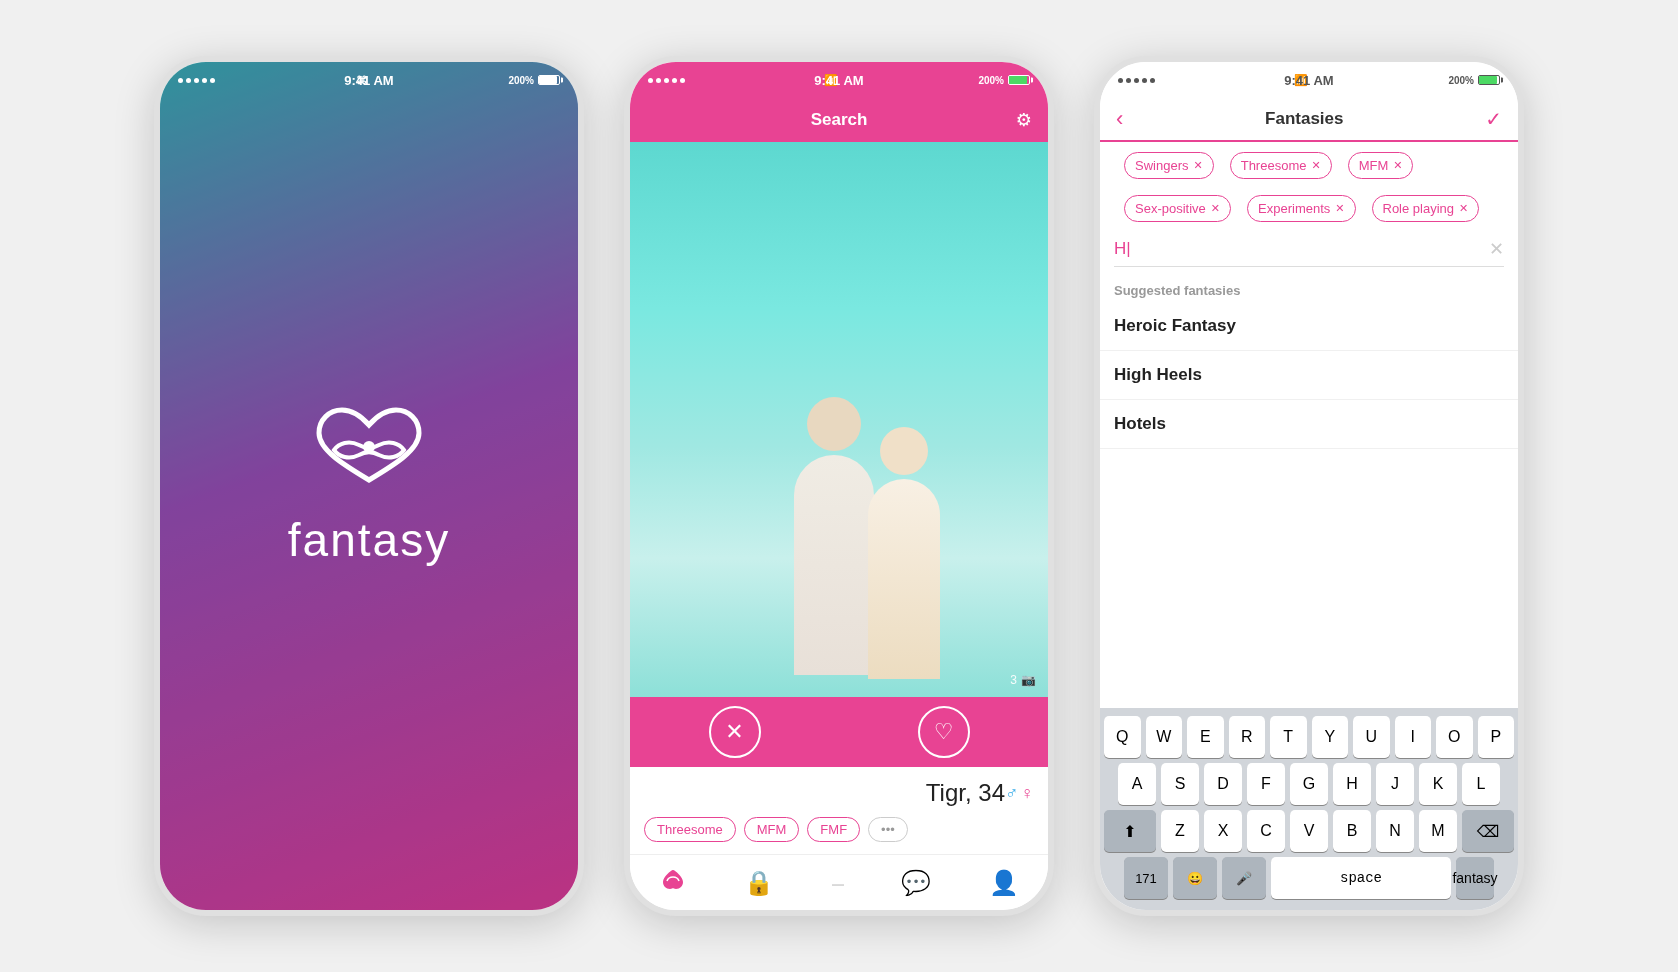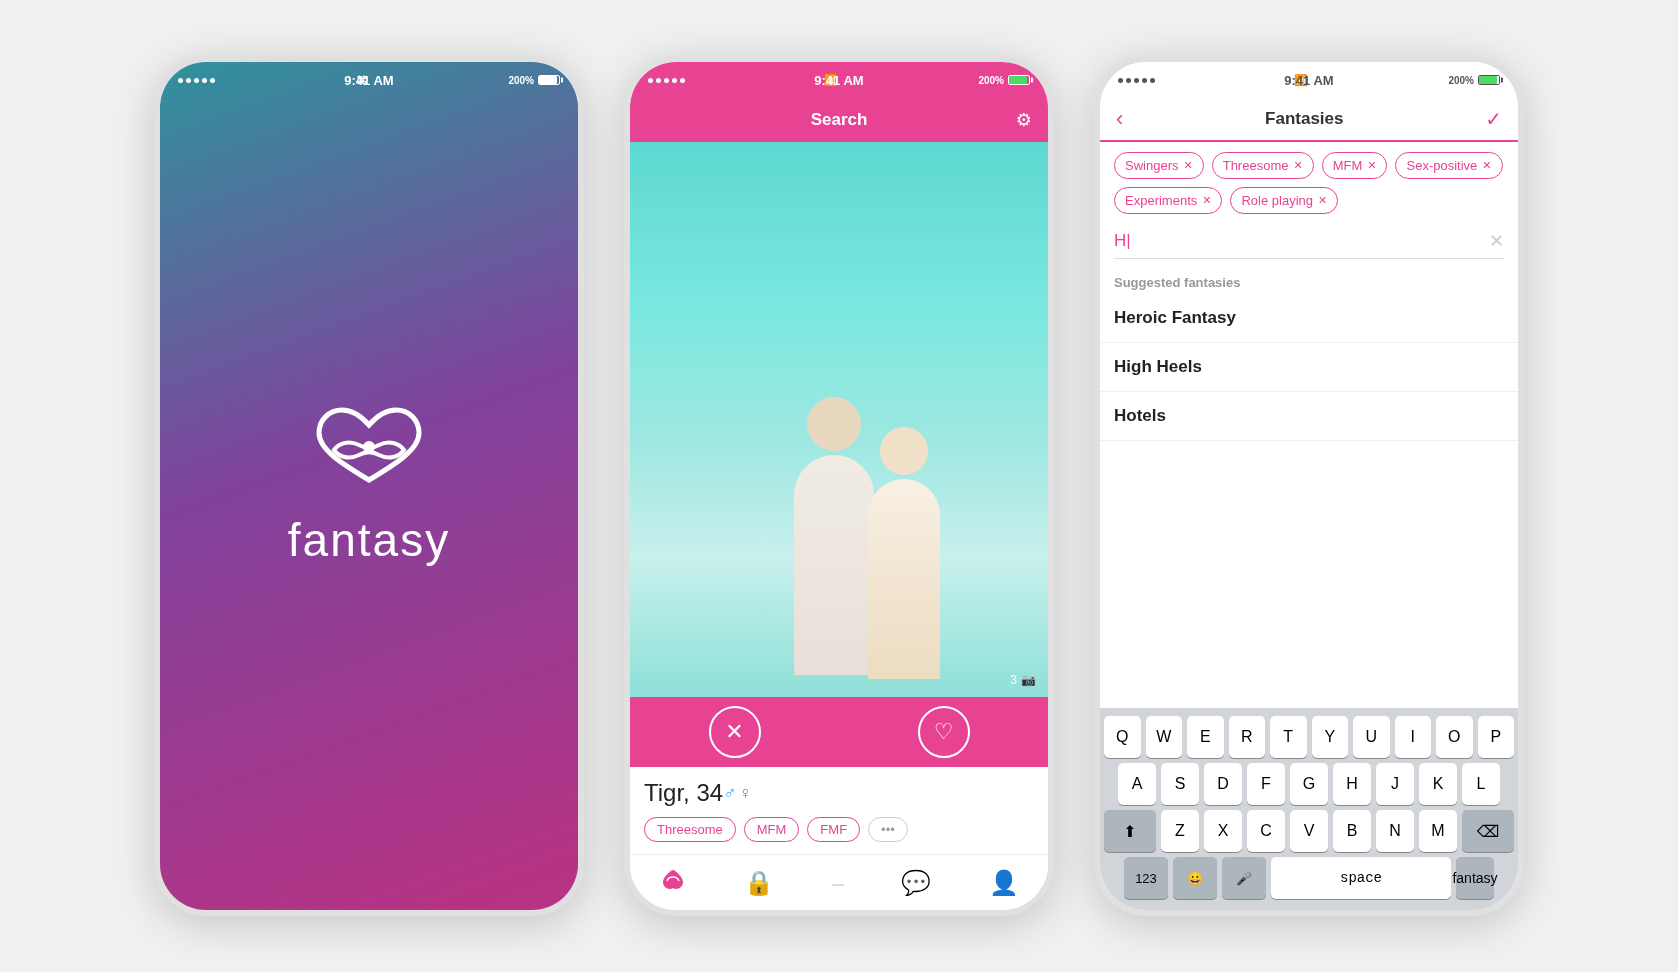--- a/index.html
+++ b/index.html
@@ -113,21 +113,21 @@
     }
     .action-btn {
       width: 52px; height: 52px; border-radius: 50%; border: 2.5px solid #fff;
       display: flex; align-items: center; justify-content: center;
       font-size: 22px; color: #fff; cursor: pointer;
     }
     .card-info {
       padding: 12px 14px; background: #fff; flex-shrink: 0;
     }
     .card-name-row {
-      display: flex; align-items: center; justify-content: flex-start;
+      display: flex; align-items: center; justify-content: flex-end;
       margin-bottom: 10px;
     }
     .card-name { font-size: 24px; font-weight: 400; color: #222; }
     .gender-icons { font-size: 18px; display: flex; gap: 2px; }
     .gender-male { color: #3daee9; }
     .gender-female { color: #e84393; }
     .card-tags { display: flex; gap: 8px; flex-wrap: wrap; }
     .card-tag {
       border: 1.5px solid #e84393; border-radius: 20px;
       padding: 4px 12px; font-size: 13px; color: #e84393;
@@ -145,21 +145,21 @@
     .phone3 .status-bar { color: #555; background: #fff; }
     .phone3-nav {
       background: #fff; height: 44px;
       display: flex; align-items: center; justify-content: space-between;
       padding: 0 16px; border-bottom: 2px solid #e84393; flex-shrink: 0;
     }
     .phone3-back { color: #e84393; font-size: 22px; }
     .phone3-nav-title { color: #333; font-size: 17px; font-weight: 600; }
     .phone3-check { color: #e84393; font-size: 20px; }
     .phone3-body { flex: 1; overflow: hidden; display: flex; flex-direction: column; }
-    .tags-area { padding: 10px 14px; display: flex; flex-wrap: wrap; gap: 8px; }
+    .tags-area { padding: 10px 24px; display: flex; flex-wrap: wrap; gap: 16px; }
     .selected-tag {
       border: 1.5px solid #e84393; border-radius: 20px;
       padding: 5px 10px; font-size: 13px; color: #e84393;
       display: flex; align-items: center; gap: 5px;
     }
     .tag-x { font-size: 11px; color: #e84393; cursor: pointer; }
     .search-input-row {
       margin: 6px 14px; border-bottom: 1px solid #ddd;
       display: flex; align-items: center; padding-bottom: 6px;
     }
@@ -398,21 +398,21 @@
         <div class="kb-key">Z</div>
         <div class="kb-key">X</div>
         <div class="kb-key">C</div>
         <div class="kb-key">V</div>
         <div class="kb-key">B</div>
         <div class="kb-key">N</div>
         <div class="kb-key">M</div>
         <div class="kb-key delete-key wide">⌫</div>
       </div>
       <div class="kb-row kb-bottom">
-        <div class="kb-key fn-key">123</div>
+        <div class="kb-key fn-key">171</div>
         <div class="kb-key fn-key">😀</div>
         <div class="kb-key fn-key">🎤</div>
         <div class="kb-key space-key">space</div>
         <div class="kb-key return-key">fantasy</div>
       </div>
     </div>
   </div>
 </div>
 
 </body></html>

